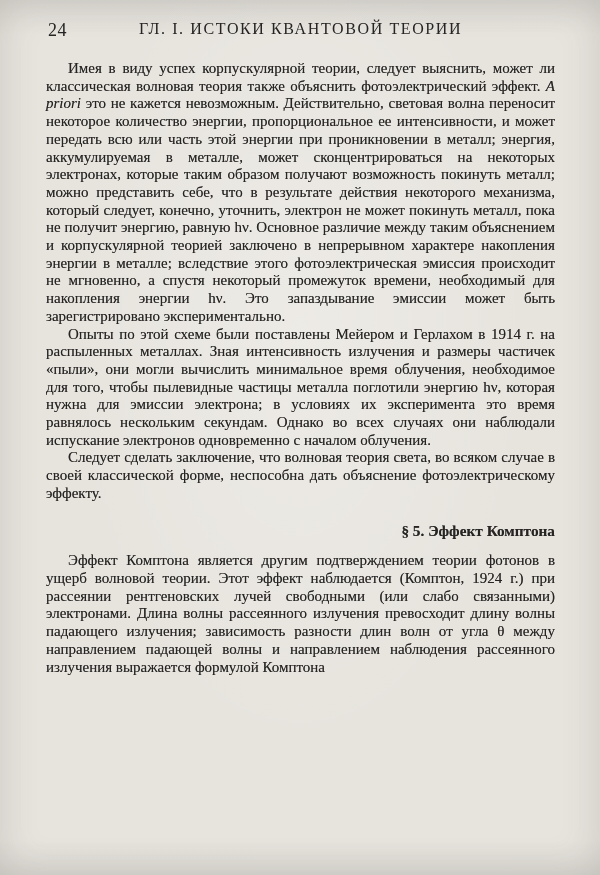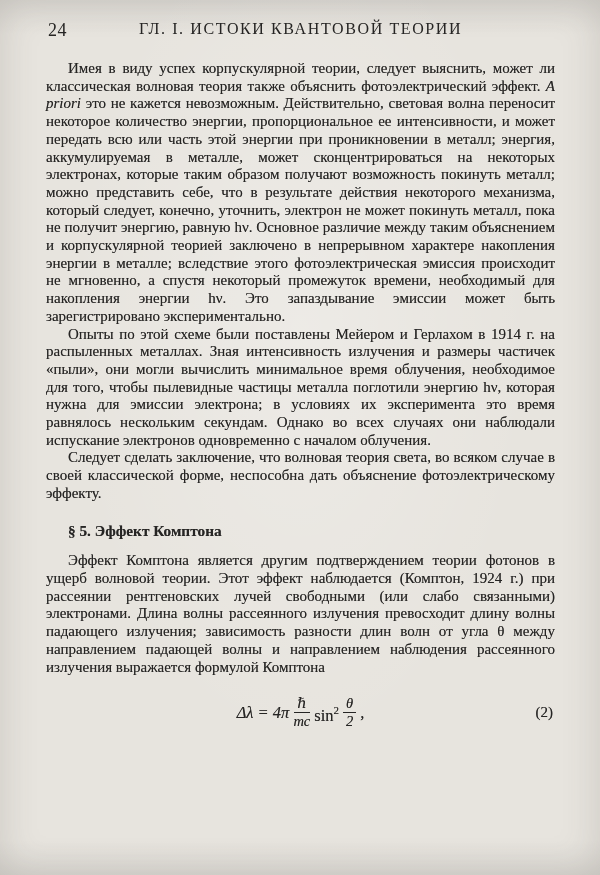--- a/index.html
+++ b/index.html
@@ -53,21 +53,21 @@
     margin: 0;
     text-indent: 22px;
   }
   .para.no-indent { text-indent: 0; }
   .lat { font-style: italic; }
   .section-heading {
     margin: 19px 0 13px;
     font-weight: bold;
     font-size: 15.3px;
     text-indent: 22px;
-    text-align: left;
+    text-align: right;
   }
   
   .formula-row {
     position: relative;
     margin-top: 20px;
     text-align: center;
   }
   .formula {
     display: inline-flex;
     align-items: center;
@@ -114,31 +114,15 @@
     <p class="para"><span>Имея в виду успех корпускулярной теории, следует выяснить, может ли классическая волновая теория также объяснить фотоэлектрический эффект. </span><i class="lat">A priori</i><span> это не кажется невозможным. Действительно, световая волна переносит некоторое количество энергии, пропорциональное ее интенсивности, и может передать всю или часть этой энергии при проникновении в металл; энергия, аккумулируемая в металле, может сконцентрироваться на некоторых электронах, которые таким образом получают возможность покинуть металл; можно представить себе, что в результате действия некоторого механизма, который следует, конечно, уточнить, электрон не может покинуть металл, пока не получит энергию, равную hν. Основное различие между таким объяснением и корпускулярной теорией заключено в непрерывном характере накопления энергии в металле; вследствие этого фотоэлектрическая эмиссия происходит не мгновенно, а спустя некоторый промежуток времени, необходимый для накопления энергии hν. Это запаздывание эмиссии может быть зарегистрировано экспериментально.</span></p>
 
     <p class="para">Опыты по этой схеме были поставлены Мейером и Герлахом в 1914 г. на распыленных металлах. Зная интенсивность излучения и размеры частичек «пыли», они могли вычислить минимальное время облучения, необходимое для того, чтобы пылевидные частицы металла поглотили энергию hν, которая нужна для эмиссии электрона; в условиях их эксперимента это время равнялось нескольким секундам. Однако во всех случаях они наблюдали испускание электронов одновременно с началом облучения.</p>
 
     <p class="para">Следует сделать заключение, что волновая теория света, во всяком случае в своей классической форме, неспособна дать объяснение фотоэлектрическому эффекту.</p>
 
     <h2 class="section-heading">§ 5. Эффект Комптона</h2>
 
     <p class="para">Эффект Комптона является другим подтверждением теории фотонов в ущерб волновой теории. Этот эффект наблюдается (Комптон, 1924 г.) при рассеянии рентгеновских лучей свободными (или слабо связанными) электронами. Длина волны рассеянного излучения превосходит длину волны падающего излучения; зависимость разности длин волн от угла θ между направлением падающей волны и направлением наблюдения рассеянного излучения выражается формулой Комптона</p>
 
-    <div class="formula-row">
-      <span class="formula">
-        <span class="f-part">Δλ = 4π</span>
-        <span class="frac">
-          <span class="num">ℏ</span>
-          <span class="den">mc</span>
-        </span>
-        <span class="f-sin"><span>sin</span><sup>2</sup></span>
-        <span class="frac">
-          <span class="num">θ</span>
-          <span class="den">2</span>
-        </span>
-        <span class="f-part">,</span>
-      </span>
-      <span class="eq-number">(2)</span>
-    </div>
 
   </main>
 </div>
 
 </body></html>

